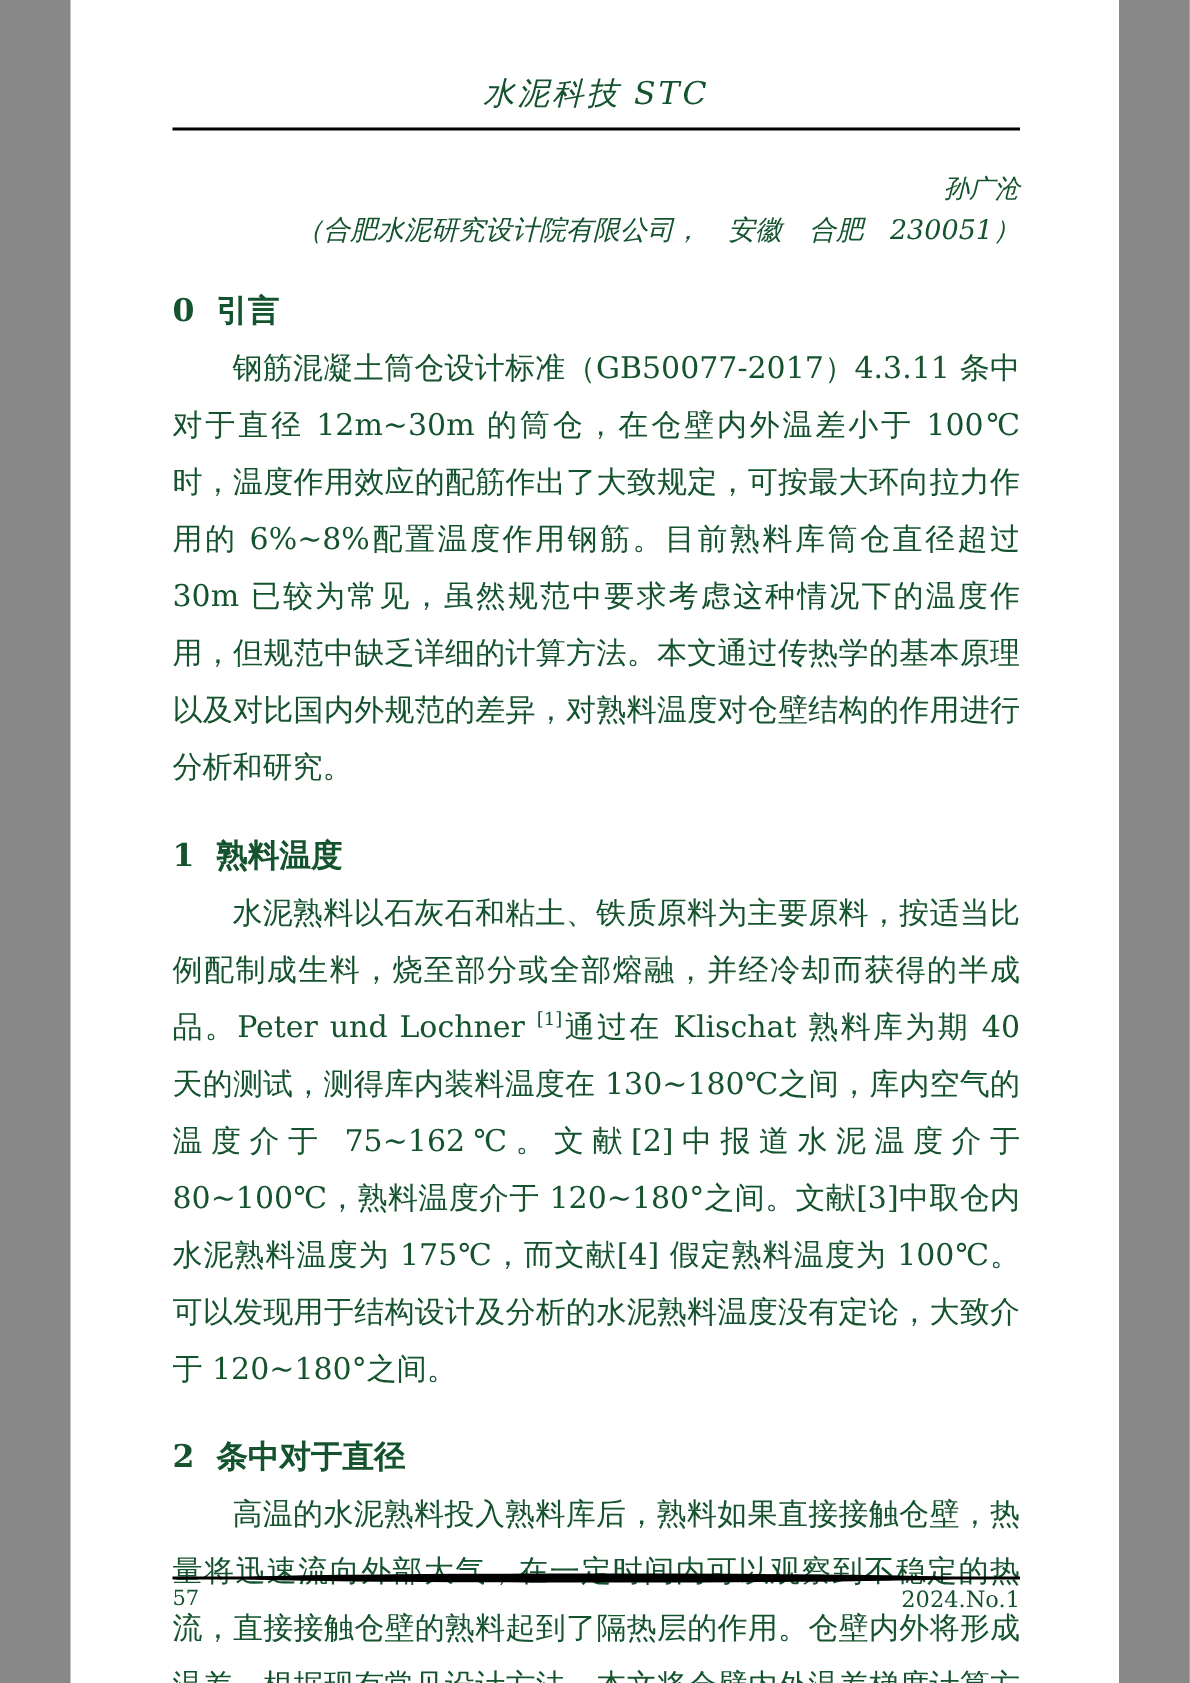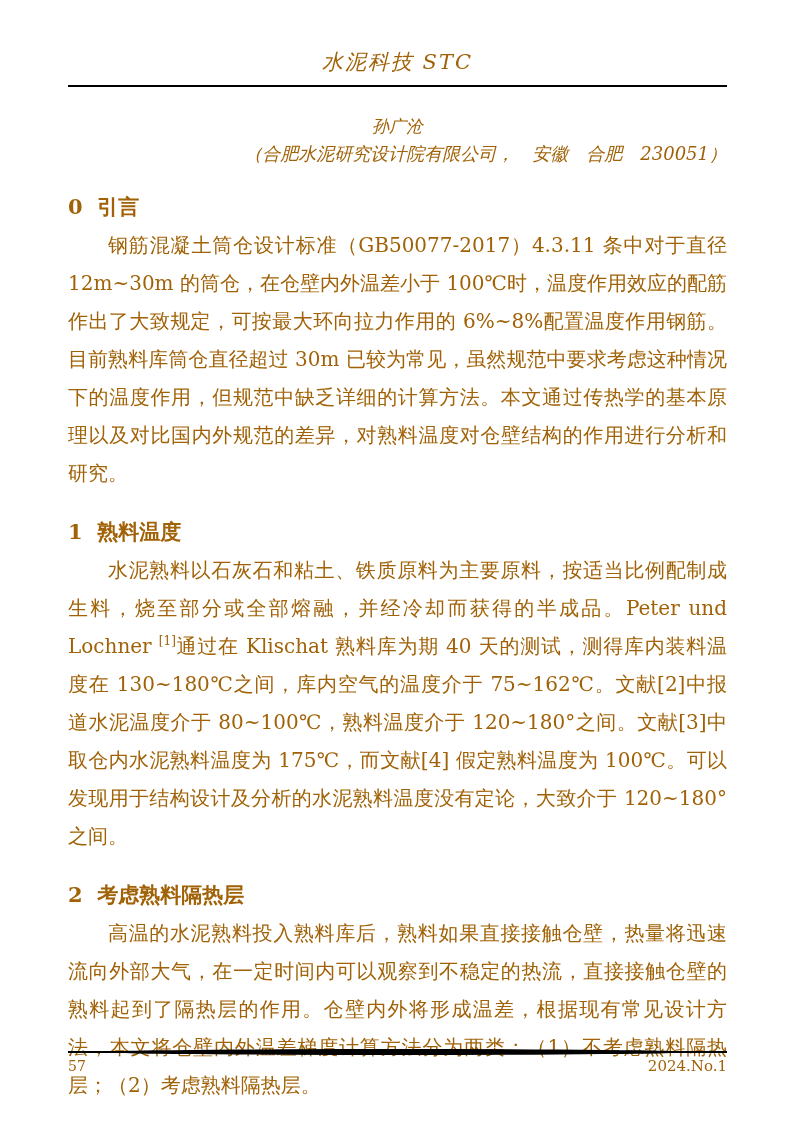--- a/index.html
+++ b/index.html
@@ -1,23 +1,23 @@
 <!DOCTYPE html>
 <html><head>
 <meta charset="utf-8">
 <style>
   * { margin: 0; padding: 0; box-sizing: border-box; }
   html, body { background: #888; }
   .page {
     position: relative;
-    width: 793px;
+    width: 699px;
     height: 1122px;
     margin: 0 auto;
     background: #ffffff;
-    color: #a16207;
+    color: #14532d;
     overflow: hidden;
     font-family: "DejaVu Serif", "Liberation Serif", serif;
   }
   .content {
     padding: 0 66px 0 68px;
   }
   
   .journal-name {
     padding-top: 51px;
     text-align: center;
@@ -37,21 +37,21 @@
     margin-top: 40px;
     text-align: center;
     font-size: 30px;
     line-height: 38px;
     font-weight: bold;
     font-family: "DejaVu Sans", "Liberation Sans", sans-serif;
     letter-spacing: 1px;
   }
   .author {
     margin-top: 28px;
-    text-align: center;
+    text-align: right;
     font-size: 17px;
     line-height: 22px;
     font-style: italic;
   }
   .affiliation {
     margin-top: 4px;
     text-align: right;
     font-size: 18px;
     line-height: 26px;
     font-style: italic;
@@ -129,21 +129,21 @@
 
     <div class="section">
       <h2 class="section-heading h-lvl1">
         <span class="sec-num">1</span><span class="sec-title">熟料温度</span>
       </h2>
       <p class="body-para"><span>水泥熟料以石灰石和粘土、铁质原料为主要原料，按适当比例配制成生料，烧至部分或全部熔融，并经冷却而获得的半成品。Peter und Lochner </span><sup class="citation">[1]</sup><span>通过在 Klischat 熟料库为期 40 天的测试，测得库内装料温度在 130~180℃之间，库内空气的温度介于 75~162℃。文献[2]中报道水泥温度介于 80~100℃，熟料温度介于 120~180°之间。文献[3]中取仓内水泥熟料温度为 175℃，而文献[4] 假定熟料温度为 100℃。可以发现用于结构设计及分析的水泥熟料温度没有定论，大致介于 120~180°之间。</span></p>
     </div>
 
     <div class="section">
       <h2 class="section-heading h-lvl1">
-        <span class="sec-num">2</span><span class="sec-title">考虑熟料隔热层</span>
+        <span class="sec-num">2</span><span class="sec-title">条中对于直径</span>
       </h2>
       <p class="body-para">高温的水泥熟料投入熟料库后，熟料如果直接接触仓壁，热量将迅速流向外部大气，在一定时间内可以观察到不稳定的热流，直接接触仓壁的熟料起到了隔热层的作用。仓壁内外将形成温差，根据现有常见设计方法，本文将仓壁内外温差梯度计算方法分为两类：（1）不考虑熟料隔热层；（2）考虑熟料隔热层。</p>
     </div>
 
   </div>
 
   <div class="footer">
     <div class="footer-rule">
       <div class="lens"></div>
       <div class="thin-line"></div>

